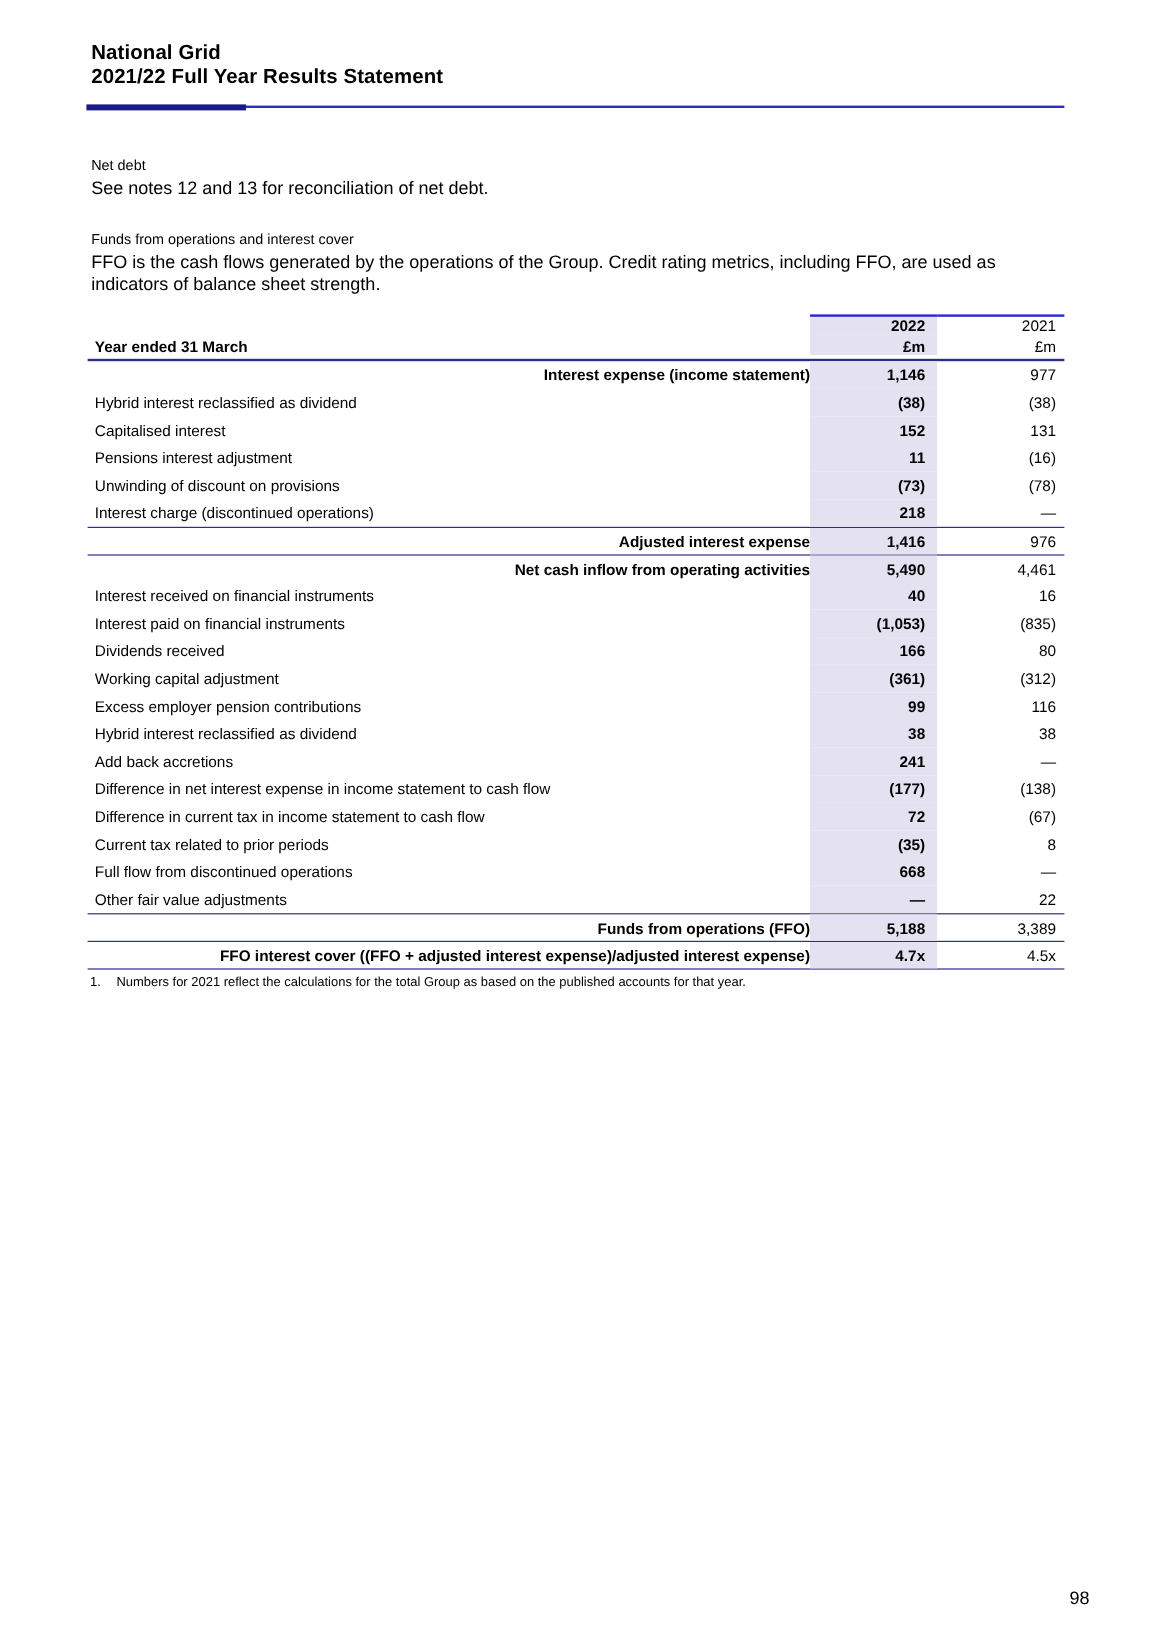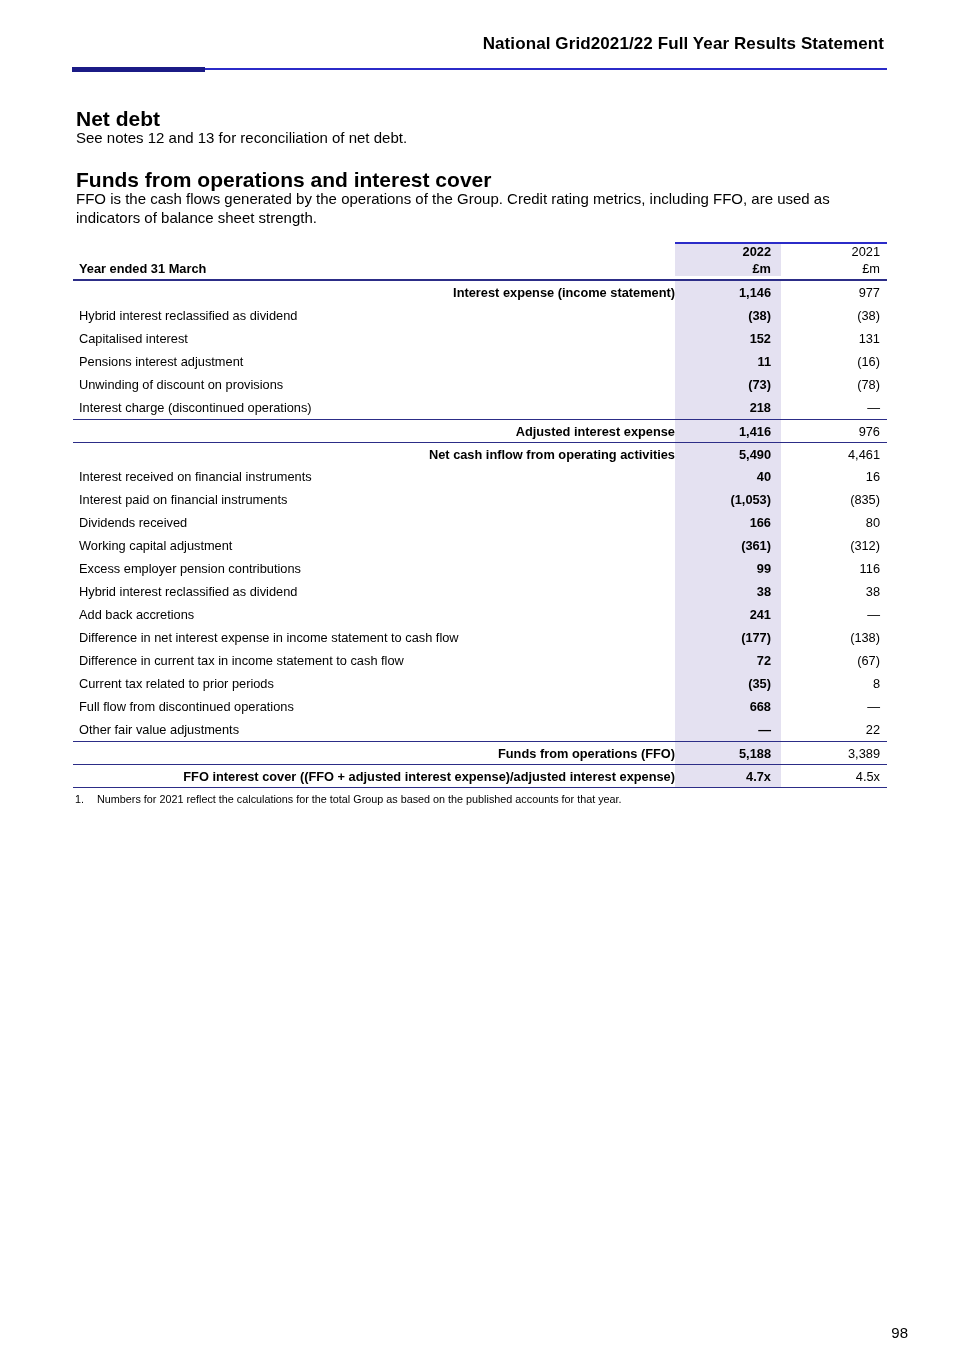--- a/index.html
+++ b/index.html
@@ -7,36 +7,36 @@
   body {
     width: 965px; height: 1365px;
     position: relative;
     font-family: "Liberation Sans", sans-serif;
     color: #000;
     overflow: hidden;
   }
   .page { padding: 34px 81px 0 76px; }
 
   
-  .doc-header { display: flex; justify-content: flex-end; align-items: baseline; }
+  .doc-header { display: flex; justify-content: center; align-items: baseline; flex-direction: column; }
   .doc-header span { font-size: 17px; font-weight: bold; letter-spacing: .1px; }
   .header-rule { position: relative; margin-top: 13px; height: 6px; }
   .header-rule .thick {
     position: absolute; left: -4px; top: 0;
     width: 133px; height: 5px; background: var(--navy);
   }
   .header-rule .thin {
     position: absolute; left: 129px; right: -3px; top: 1px;
     height: 2px; background: var(--brightblue);
   }
 
   
   .section { margin-top: 36px; }
   .section + .section { margin-top: 23px; }
-  .section h3 { font-size: 21px; font-weight: bold; line-height: 19px; }
+  .section h3 { font-size: 12px; font-weight: normal; line-height: 19px; }
   .section p  { font-size: 15px; line-height: 19px; max-width: 812px; }
 
   
   .results-table { margin-top: 12px; margin-left: -3px; margin-right: -3px; font-size: 12.8px; }
   .t-row { display: flex; align-items: center; height: 23px; }
   .c-label { flex: 1; padding-left: 6px; }
   .c-y2022 {
     width: 106px; text-align: right; padding-right: 10px;
     background: var(--lavender); font-weight: bold; align-self: stretch;
     display: flex; align-items: center; justify-content: flex-end;

